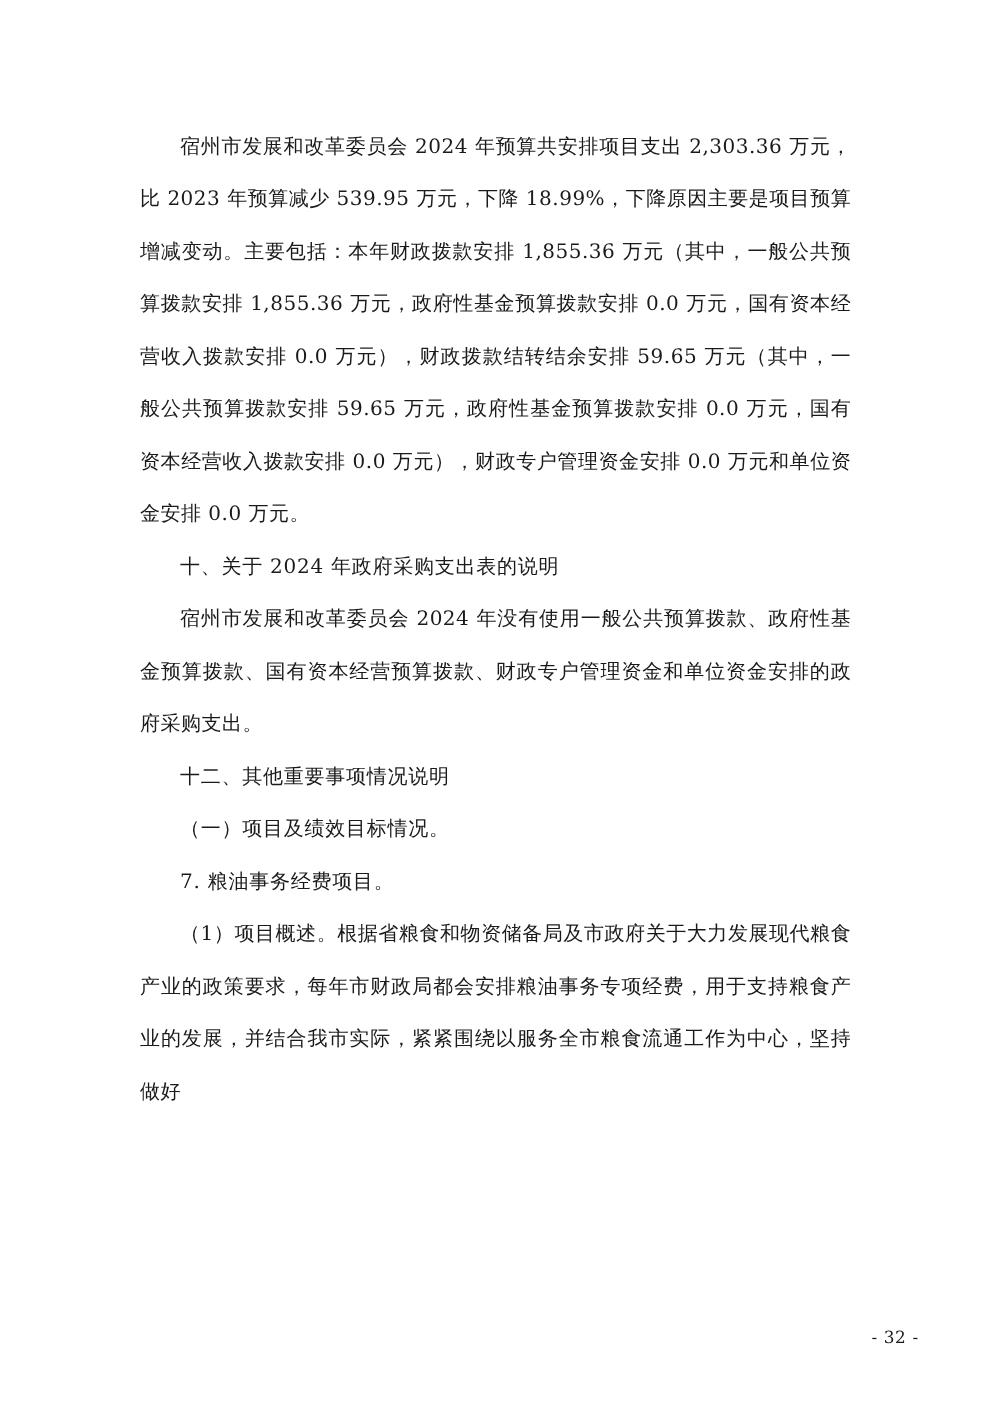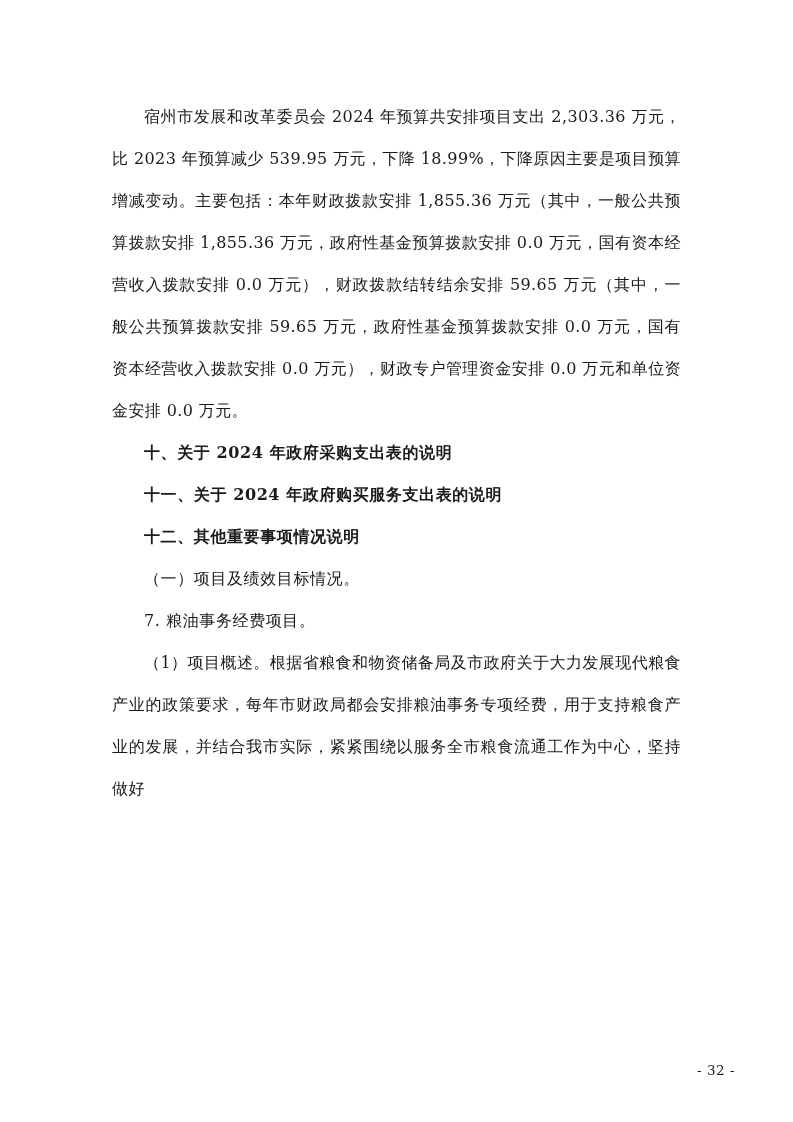--- a/index.html
+++ b/index.html
@@ -32,21 +32,21 @@
     letter-spacing: 0.4px;
   }
   p {
     margin: 0;
   }
   .para {
     text-indent: 2em;
   }
   .heading {
     text-indent: 2em;
-    font-weight: bold;
+    font-weight: normal;
     letter-spacing: 0.6px;
   }
   .subheading {
     text-indent: 2em;
     font-weight: normal;
     letter-spacing: 0.6px;
   }
   .page-number {
     position: absolute;
     right: 58px;
@@ -57,20 +57,20 @@
     letter-spacing: 0.5px;
   }
 </style>
 </head>
 <body>
 
 <div class="page">
   <div class="body-text">
     <p class="para">宿州市发展和改革委员会 2024 年预算共安排项目支出 2,303.36 万元，比 2023 年预算减少 539.95 万元，下降 18.99%，下降原因主要是项目预算增减变动。主要包括：本年财政拨款安排 1,855.36 万元（其中，一般公共预算拨款安排 1,855.36 万元，政府性基金预算拨款安排 0.0 万元，国有资本经营收入拨款安排 0.0 万元），财政拨款结转结余安排 59.65 万元（其中，一般公共预算拨款安排 59.65 万元，政府性基金预算拨款安排 0.0 万元，国有资本经营收入拨款安排 0.0 万元），财政专户管理资金安排 0.0 万元和单位资金安排 0.0 万元。</p>
     <p class="heading">十、关于 2024 年政府采购支出表的说明</p>
-    <p class="heading">十一、关于 2024 年政府购买服务支出表的说明</p>
+    <p class="para">宿州市发展和改革委员会 2024 年没有使用一般公共预算拨款、政府性基金预算拨款、国有资本经营预算拨款、财政专户管理资金和单位资金安排的政府采购支出。</p>
     <p class="heading">十二、其他重要事项情况说明</p>
     <p class="subheading">（一）项目及绩效目标情况。</p>
     <p class="subheading">7. 粮油事务经费项目。</p>
     <p class="para">（1）项目概述。根据省粮食和物资储备局及市政府关于大力发展现代粮食产业的政策要求，每年市财政局都会安排粮油事务专项经费，用于支持粮食产业的发展，并结合我市实际，紧紧围绕以服务全市粮食流通工作为中心，坚持做好</p>
   </div>
   <div class="page-number">- 32 -</div>
 </div>
 
 </body></html>

